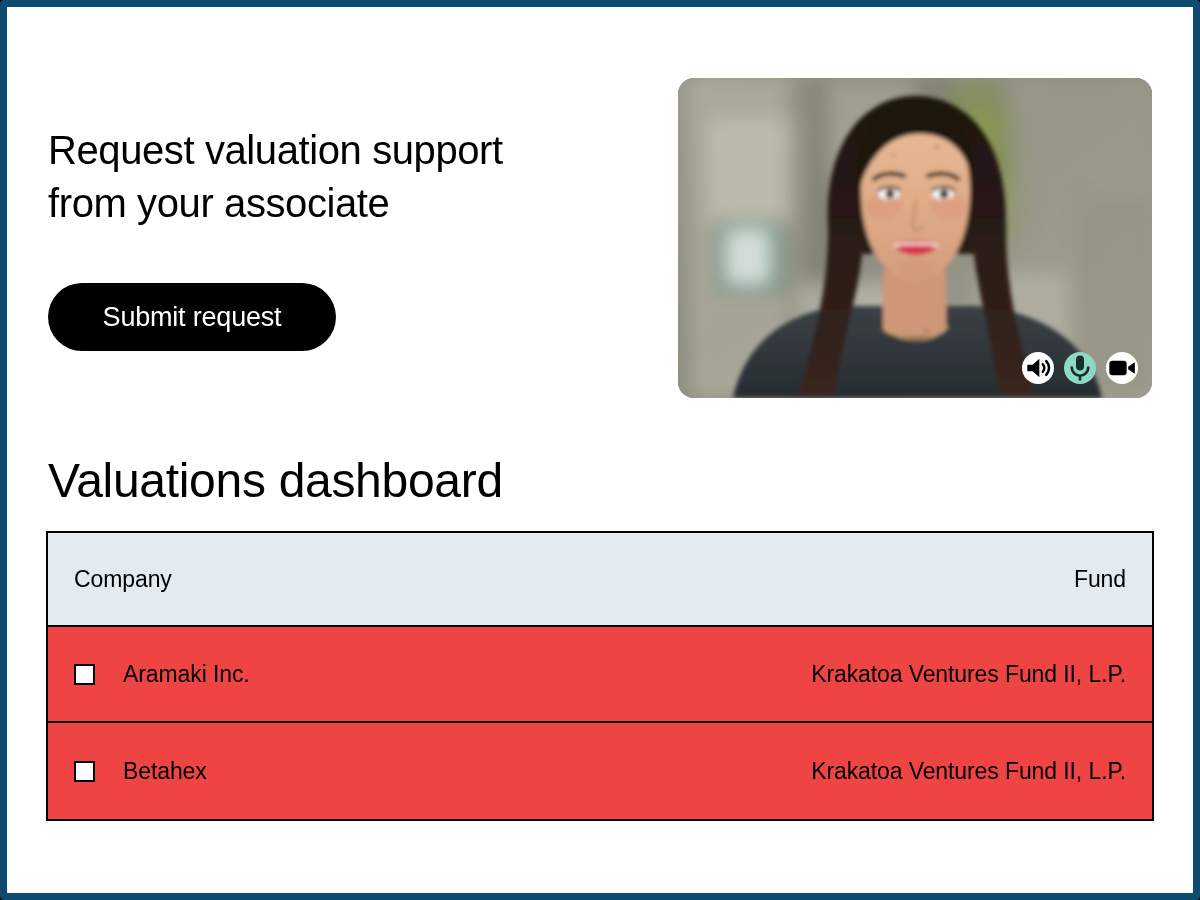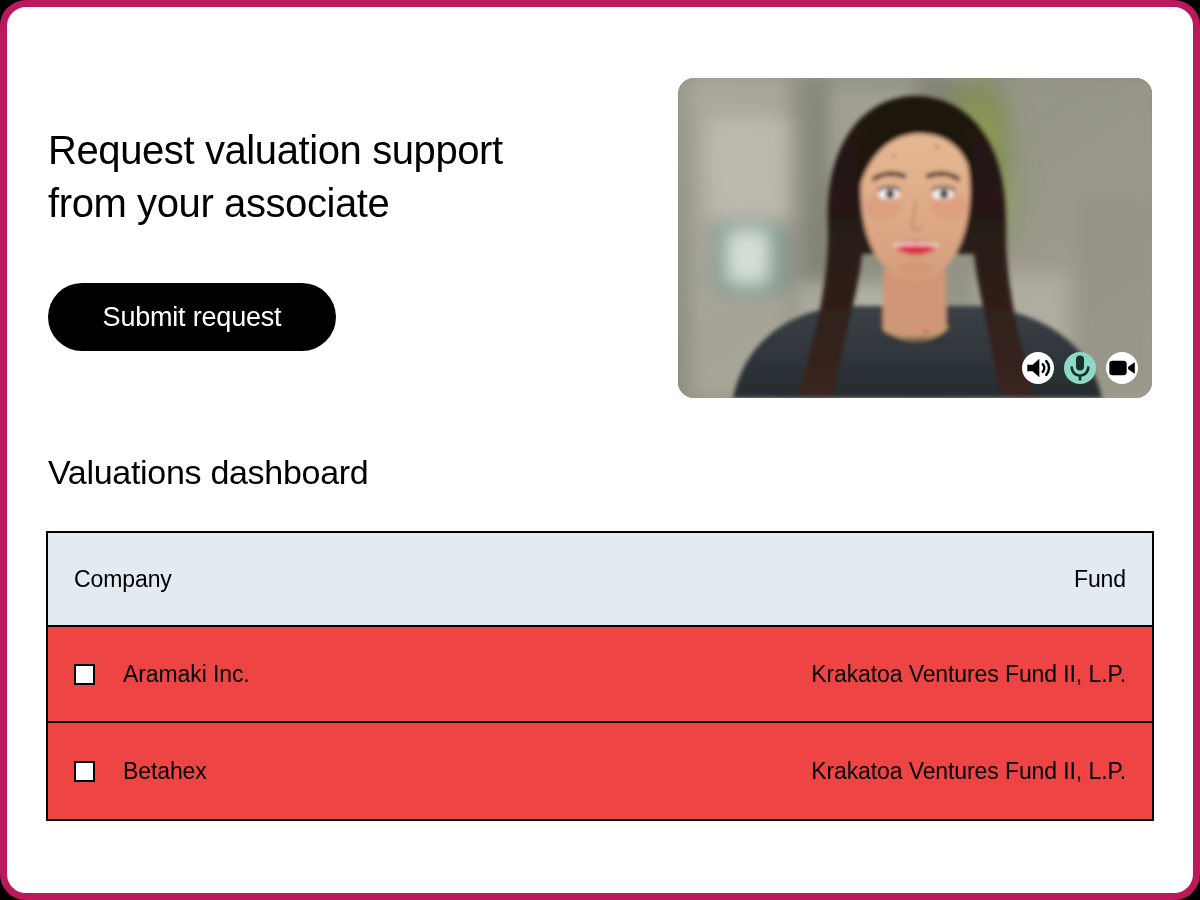--- a/index.html
+++ b/index.html
@@ -15,22 +15,22 @@
   }
 
   
   .frame {
     position: absolute;
     left: 0; top: 0;
     width: 1200px;
     height: 900px;
     box-sizing: border-box;
     background: #ffffff;
-    border: 7px solid #be185d;
-    border-radius: 26px;
+    border: 7px solid #0c4a6e;
+    border-radius: 4px;
     overflow: hidden;
   }
 
   
   .hero {
     position: absolute;
     left: 0; top: 0;
     width: 1186px;
     height: 420px;
   }
@@ -102,21 +102,21 @@
   }
   .ctrl-btn.active { background: #8ed8c6; }
   .ctrl-btn svg { display: block; }
 
   
   .dash-title {
     position: absolute;
     left: 41px;
     top: 446px;
     margin: 0;
-    font-size: 34px;
+    font-size: 48px;
     font-weight: 400;
     letter-spacing: -0.3px;
     color: #000000;
   }
 
   .table-wrap {
     position: absolute;
     left: 39px;
     top: 524px;
     width: 1108px;

